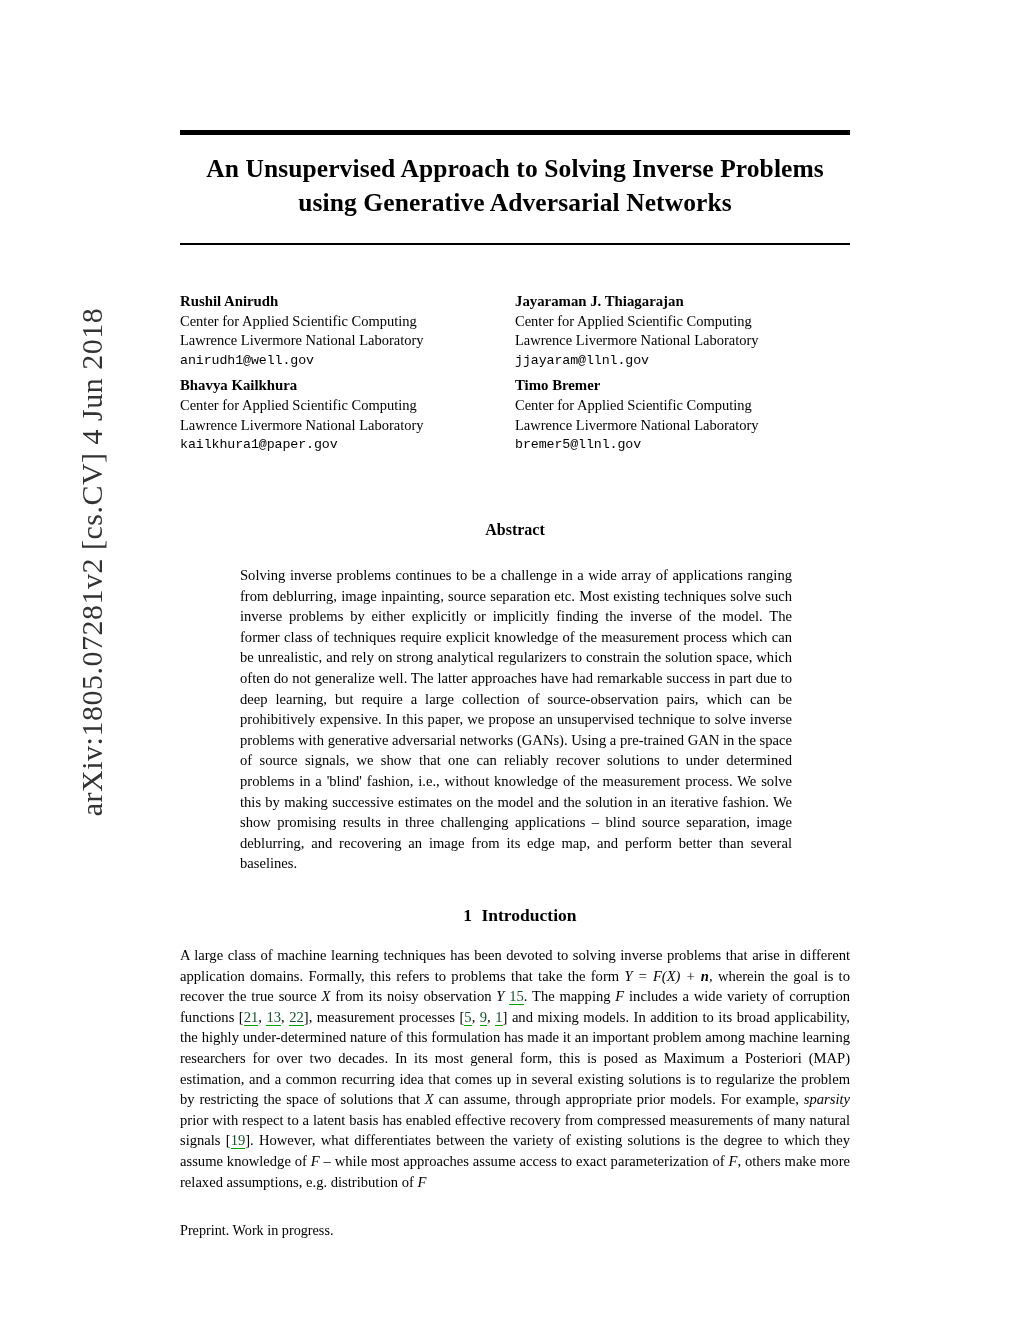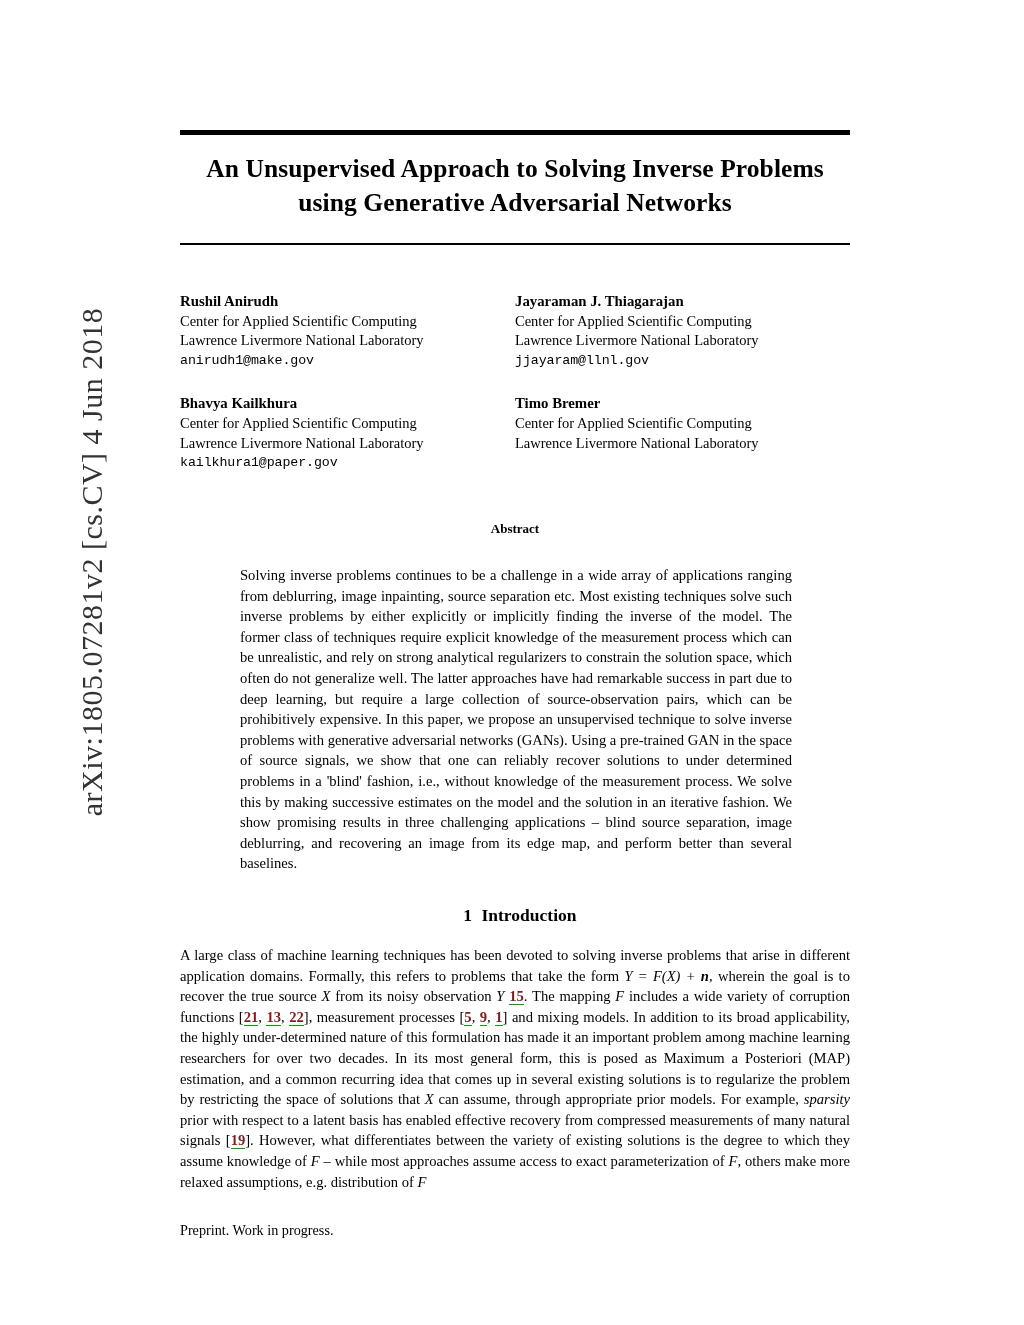--- a/index.html
+++ b/index.html
@@ -72,21 +72,21 @@
   .authors {
     position: absolute;
     left: 0;
     top: 292px;
     width: 670px;
   }
   .author-row {
     display: flex;
     width: 670px;
   }
-  .author-row + .author-row { margin-top: 24px; }
+  .author-row + .author-row { margin-top: 6px; }
   .author-col {
     width: 335px;
     font-size: 14.5px;
     line-height: 19.6px;
   }
   .author-name {
     font-weight: bold;
     font-size: 14.8px;
   }
   .author-email {
@@ -94,21 +94,21 @@
     font-size: 13.3px;
     letter-spacing: -0.1px;
   }
 
   .abstract-heading {
     position: absolute;
     left: 0;
     top: 521px;
     width: 670px;
     text-align: center;
-    font-size: 13px;
+    font-size: 16px;
     font-weight: bold;
   }
 
   .abstract-body {
     position: absolute;
     left: 60px;
     top: 565px;
     width: 552px;
     font-size: 14.6px;
     line-height: 20.6px;
@@ -139,24 +139,23 @@
   .footer {
     position: absolute;
     left: 0;
     top: 1222px;
     width: 670px;
     font-size: 14.2px;
     font-family: Liberation Serif, serif;
   }
 
   .cite {
-    color: #7f1d1d;
+    color: #14532d;
     text-decoration: none;
     border-bottom: 1px solid #00a000;
-    font-weight: bold;
   }
   i { font-style: italic; }
   .math { font-family: Liberation Serif, serif; font-style: italic; }
   .calF { font-family: "Liberation Serif", serif; font-style: italic; }
 </style>
 </head>
 <body>
 
 <div class="arxiv-stamp">arXiv:1805.07281v2  [cs.CV]  4 Jun 2018</div>
 
@@ -167,40 +166,41 @@
   <div class="title">An Unsupervised Approach to Solving Inverse Problems using Generative Adversarial Networks</div>
 
   <div class="rule-under-title"></div>
 
   <div class="authors">
     <div class="author-row">
       <div class="author-col">
         <div class="author-name">Rushil Anirudh</div>
         <div>Center for Applied Scientific Computing</div>
         <div>Lawrence Livermore National Laboratory</div>
-        <div class="author-email">anirudh1@make.gov</div>
+        <div class="author-email">anirudh1@well.gov</div>
       </div>
       <div class="author-col">
         <div class="author-name">Jayaraman J. Thiagarajan</div>
         <div>Center for Applied Scientific Computing</div>
         <div>Lawrence Livermore National Laboratory</div>
         <div class="author-email">jjayaram@llnl.gov</div>
       </div>
     </div>
     <div class="author-row">
       <div class="author-col">
         <div class="author-name">Bhavya Kailkhura</div>
         <div>Center for Applied Scientific Computing</div>
         <div>Lawrence Livermore National Laboratory</div>
         <div class="author-email">kailkhura1@paper.gov</div>
       </div>
       <div class="author-col">
         <div class="author-name">Timo Bremer</div>
         <div>Center for Applied Scientific Computing</div>
         <div>Lawrence Livermore National Laboratory</div>
+        <div class="author-email">bremer5@llnl.gov</div>
       </div>
     </div>
   </div>
 
   <div class="abstract-heading">Abstract</div>
   <div class="abstract-body">Solving inverse problems continues to be a challenge in a wide array of applications ranging from deblurring, image inpainting, source separation etc. Most existing techniques solve such inverse problems by either explicitly or implicitly finding the inverse of the model. The former class of techniques require explicit knowledge of the measurement process which can be unrealistic, and rely on strong analytical regularizers to constrain the solution space, which often do not generalize well. The latter approaches have had remarkable success in part due to deep learning, but require a large collection of source-observation pairs, which can be prohibitively expensive. In this paper, we propose an unsupervised technique to solve inverse problems with generative adversarial networks (GANs). Using a pre-trained GAN in the space of source signals, we show that one can reliably recover solutions to under determined problems in a 'blind' fashion, i.e., without knowledge of the measurement process. We solve this by making successive estimates on the model and the solution in an iterative fashion. We show promising results in three challenging applications – blind source separation, image deblurring, and recovering an image from its edge map, and perform better than several baselines.</div>
 
   <div class="section-heading">
     <span class="num">1</span><span>Introduction</span>
   </div>

